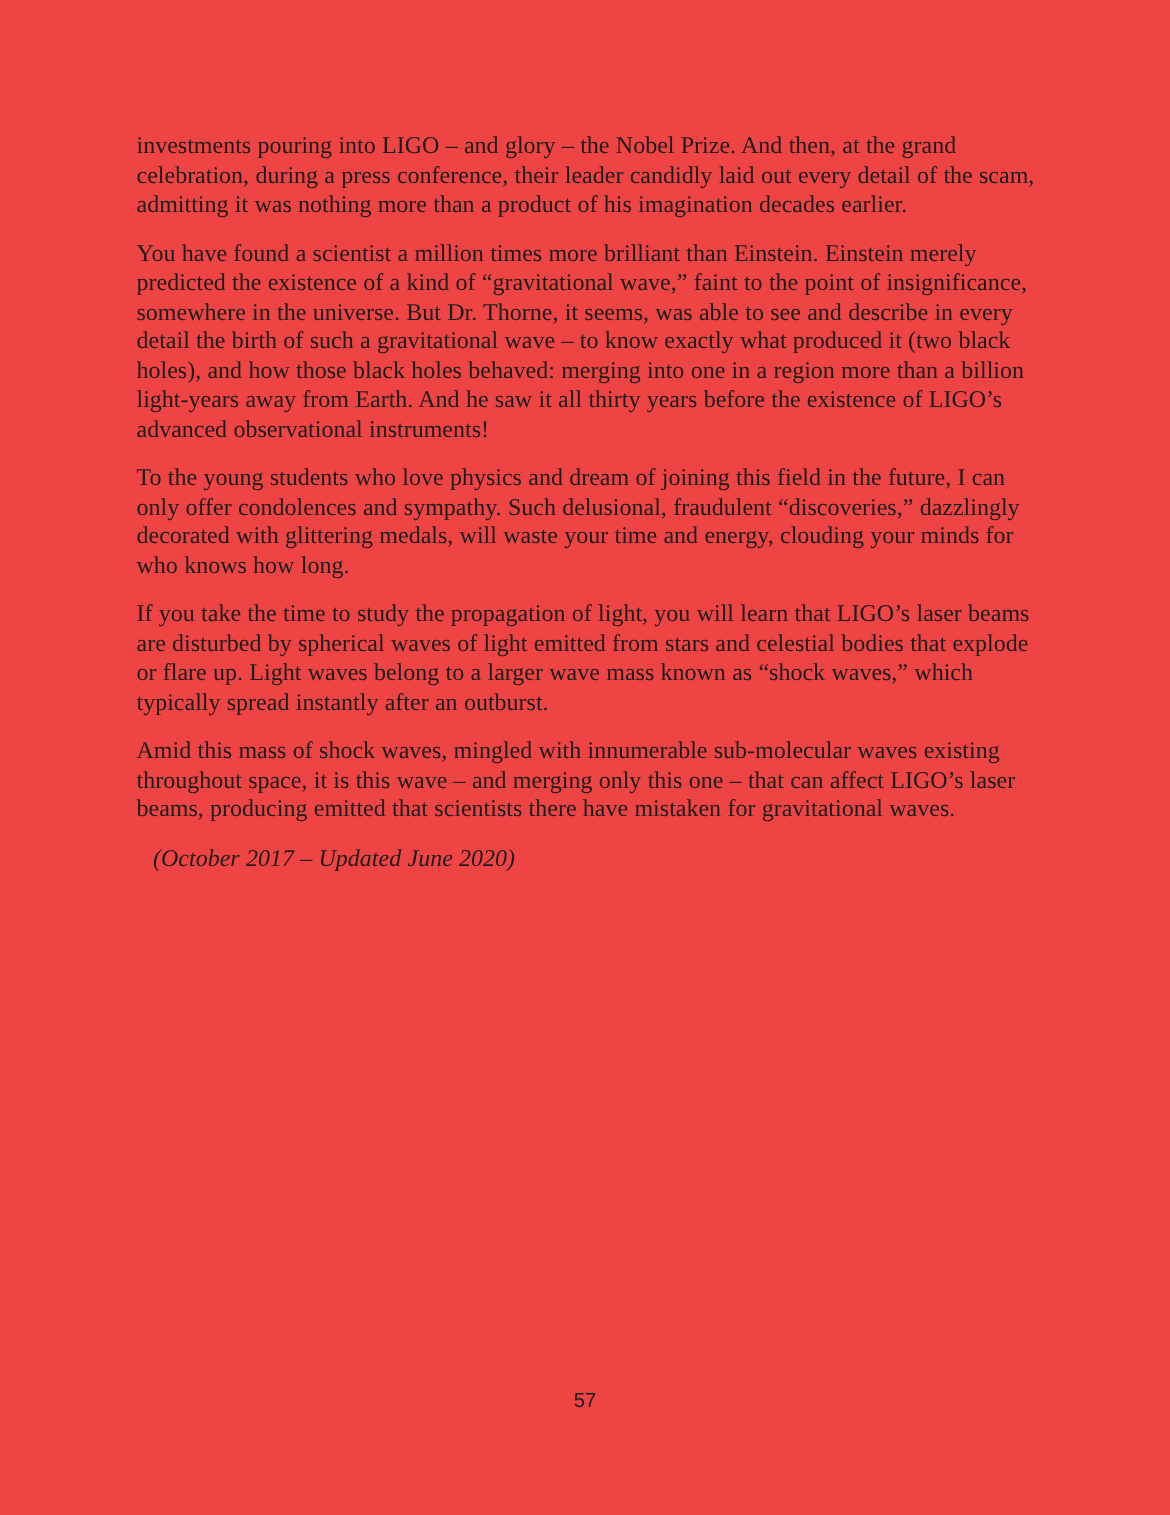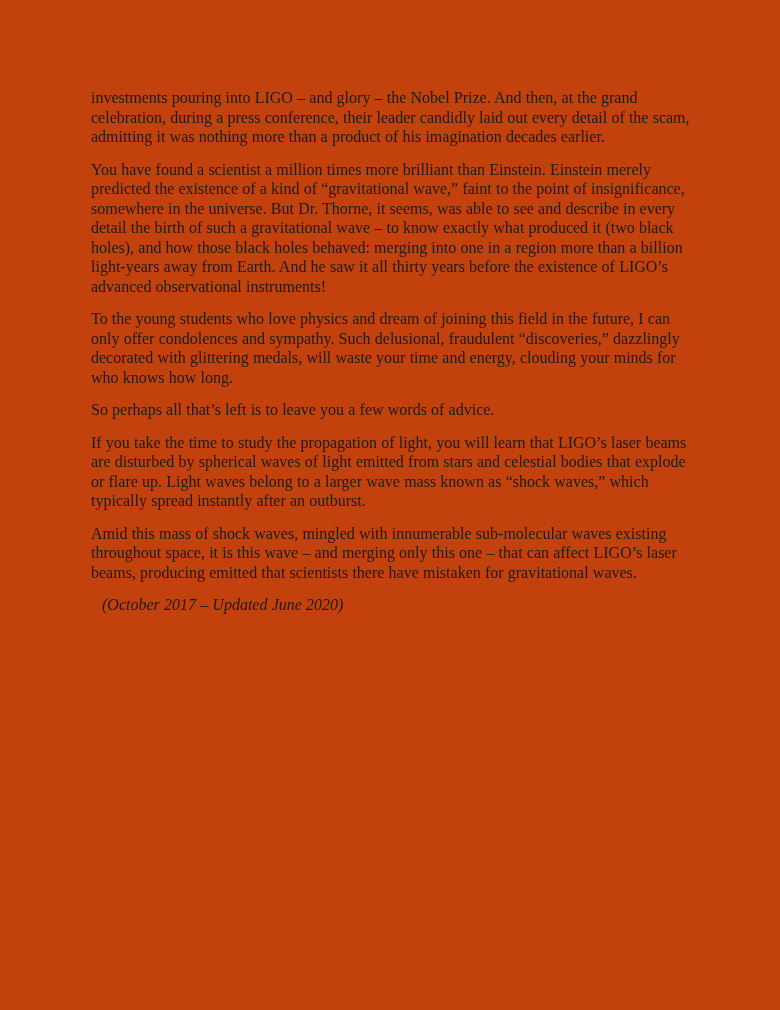--- a/index.html
+++ b/index.html
@@ -4,21 +4,21 @@
 <style>
   html, body {
     margin: 0;
     padding: 0;
     background: #ffffff;
   }
   .page {
     position: relative;
     width: 780px;
     height: 1010px;
-    background: #c2410c;
+    background: #ef4444;
     overflow: hidden;
     font-family: "Liberation Serif", serif;
   }
   .content {
     position: absolute;
     left: 91px;
     top: 88px;
     width: 604px;
     color: #1c1c1c;
   }
@@ -47,18 +47,18 @@
   }
 </style>
 </head>
 <body>
 
 <div class="page">
   <div class="content">
       <p class="para"><span>investments pouring into LIGO – and glory – the Nobel Prize. And then, at the grand celebration, during a press conference, their leader candidly laid out every detail of the scam, admitting it was nothing more than a product of his imagination decades earlier.</span></p>
       <p class="para"><span>You have found a scientist a million times more brilliant than Einstein. Einstein merely </span><span class="italic">predicted</span><span> the existence of a kind of “gravitational wave,” faint to the point of insignificance, somewhere in the universe. But Dr. Thorne, it seems, was able to </span><span class="italic">see</span><span> and </span><span class="italic">describe</span><span> in every detail the birth of such a gravitational wave – to know exactly what produced it (two black holes), and how those black holes behaved: merging into one in a region more than a billion light-years away from Earth. And he saw it all thirty years </span><span class="italic">before</span><span> the existence of LIGO’s advanced observational instruments!</span></p>
       <p class="para"><span>To the young students who love physics and dream of joining this field in the future, I can only offer condolences and sympathy. Such delusional, fraudulent “discoveries,” dazzlingly decorated with glittering medals, will waste your time and energy, clouding your minds for who knows how long.</span></p>
-      <p class="para"><span>So perhaps all that’s left is to leave you a few words of advice.</span></p>
       <p class="para"><span>If you take the time to study the propagation of light, you will learn that LIGO’s laser beams are disturbed by spherical waves of light emitted from stars and celestial bodies that explode or flare up. Light waves belong to a larger wave mass known as “shock waves,” which typically spread instantly after an outburst.</span></p>
       <p class="para"><span>Amid this mass of shock waves, mingled with innumerable sub-molecular waves existing throughout space, it is this wave – and </span><span class="italic">merging only this one</span><span> –  that can affect LIGO’s laser beams, producing emitted that scientists there have mistaken for gravitational waves.</span></p>
       <p class="para all-italic" style="margin-left: 11px;"><span>(October 2017 – Updated June 2020)</span></p>
     </div>
+  <div class="footer">57</div>
 </div>
 
 </body></html>

